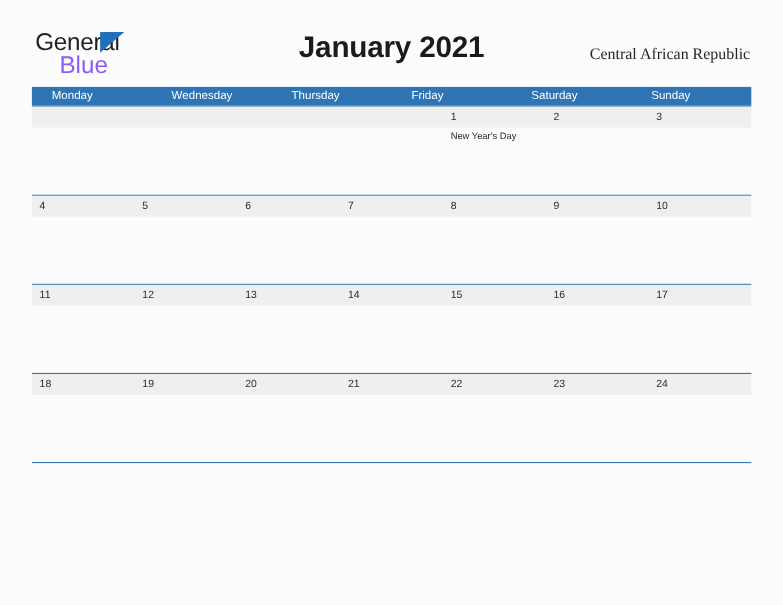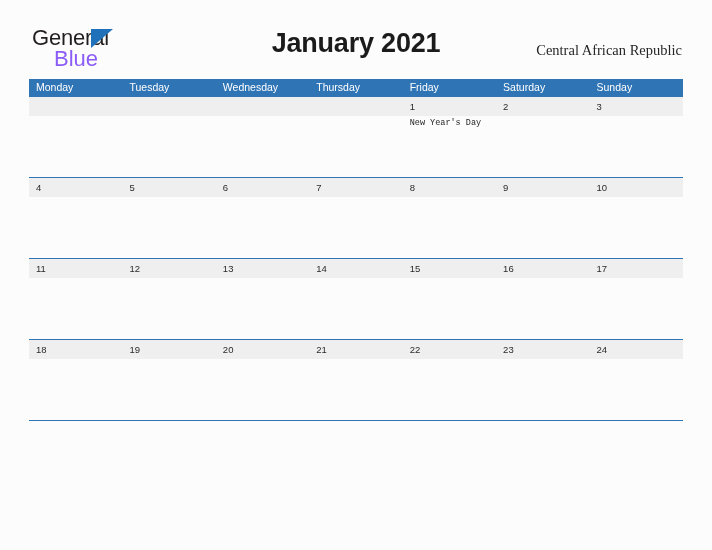--- a/index.html
+++ b/index.html
@@ -93,21 +93,21 @@
   .weekday-header {
     display: flex;
     background: #2f74b5;
     height: 17px;
   }
   .weekday-cell {
     flex: 1 1 0;
     color: #ffffff;
     font-size: 10.5px;
     line-height: 17px;
-    padding-left: 7px;
+    padding-left: 18px;
     box-sizing: border-box;
     white-space: nowrap;
     overflow: hidden;
   }
 
   .week-row {
     border-top: 1px solid #2f74b5;
     position: relative;
   }
   .week-row:first-of-type {
@@ -136,21 +136,20 @@
   .day-cell-events {
     flex: 1 1 0;
     padding: 2px 4px 0 7px;
     box-sizing: border-box;
   }
   .event-text {
     font-size: 8.5px;
     line-height: 11px;
     color: #1f1f1f;
     white-space: nowrap;
-    font-family: Liberation Mono, monospace;
   }
 </style>
 </head>
 <body>
 
 <div class="page-header">
 
   <div class="logo">
     <span class="logo-general">General</span>
     <span class="logo-triangle"></span>
@@ -160,21 +159,20 @@
   <div class="calendar-title">January 2021</div>
 
   <div class="region-label">Central African Republic</div>
 
 </div>
 
 <div class="calendar">
 
   <div class="weekday-header">
     <div class="weekday-cell">Monday</div>
-    <div class="weekday-cell">Tuesday</div>
     <div class="weekday-cell">Wednesday</div>
     <div class="weekday-cell">Thursday</div>
     <div class="weekday-cell">Friday</div>
     <div class="weekday-cell">Saturday</div>
     <div class="weekday-cell">Sunday</div>
   </div>
 
   <div class="week-row">
     <div class="week-dates">
       <div class="day-cell-num"></div>

